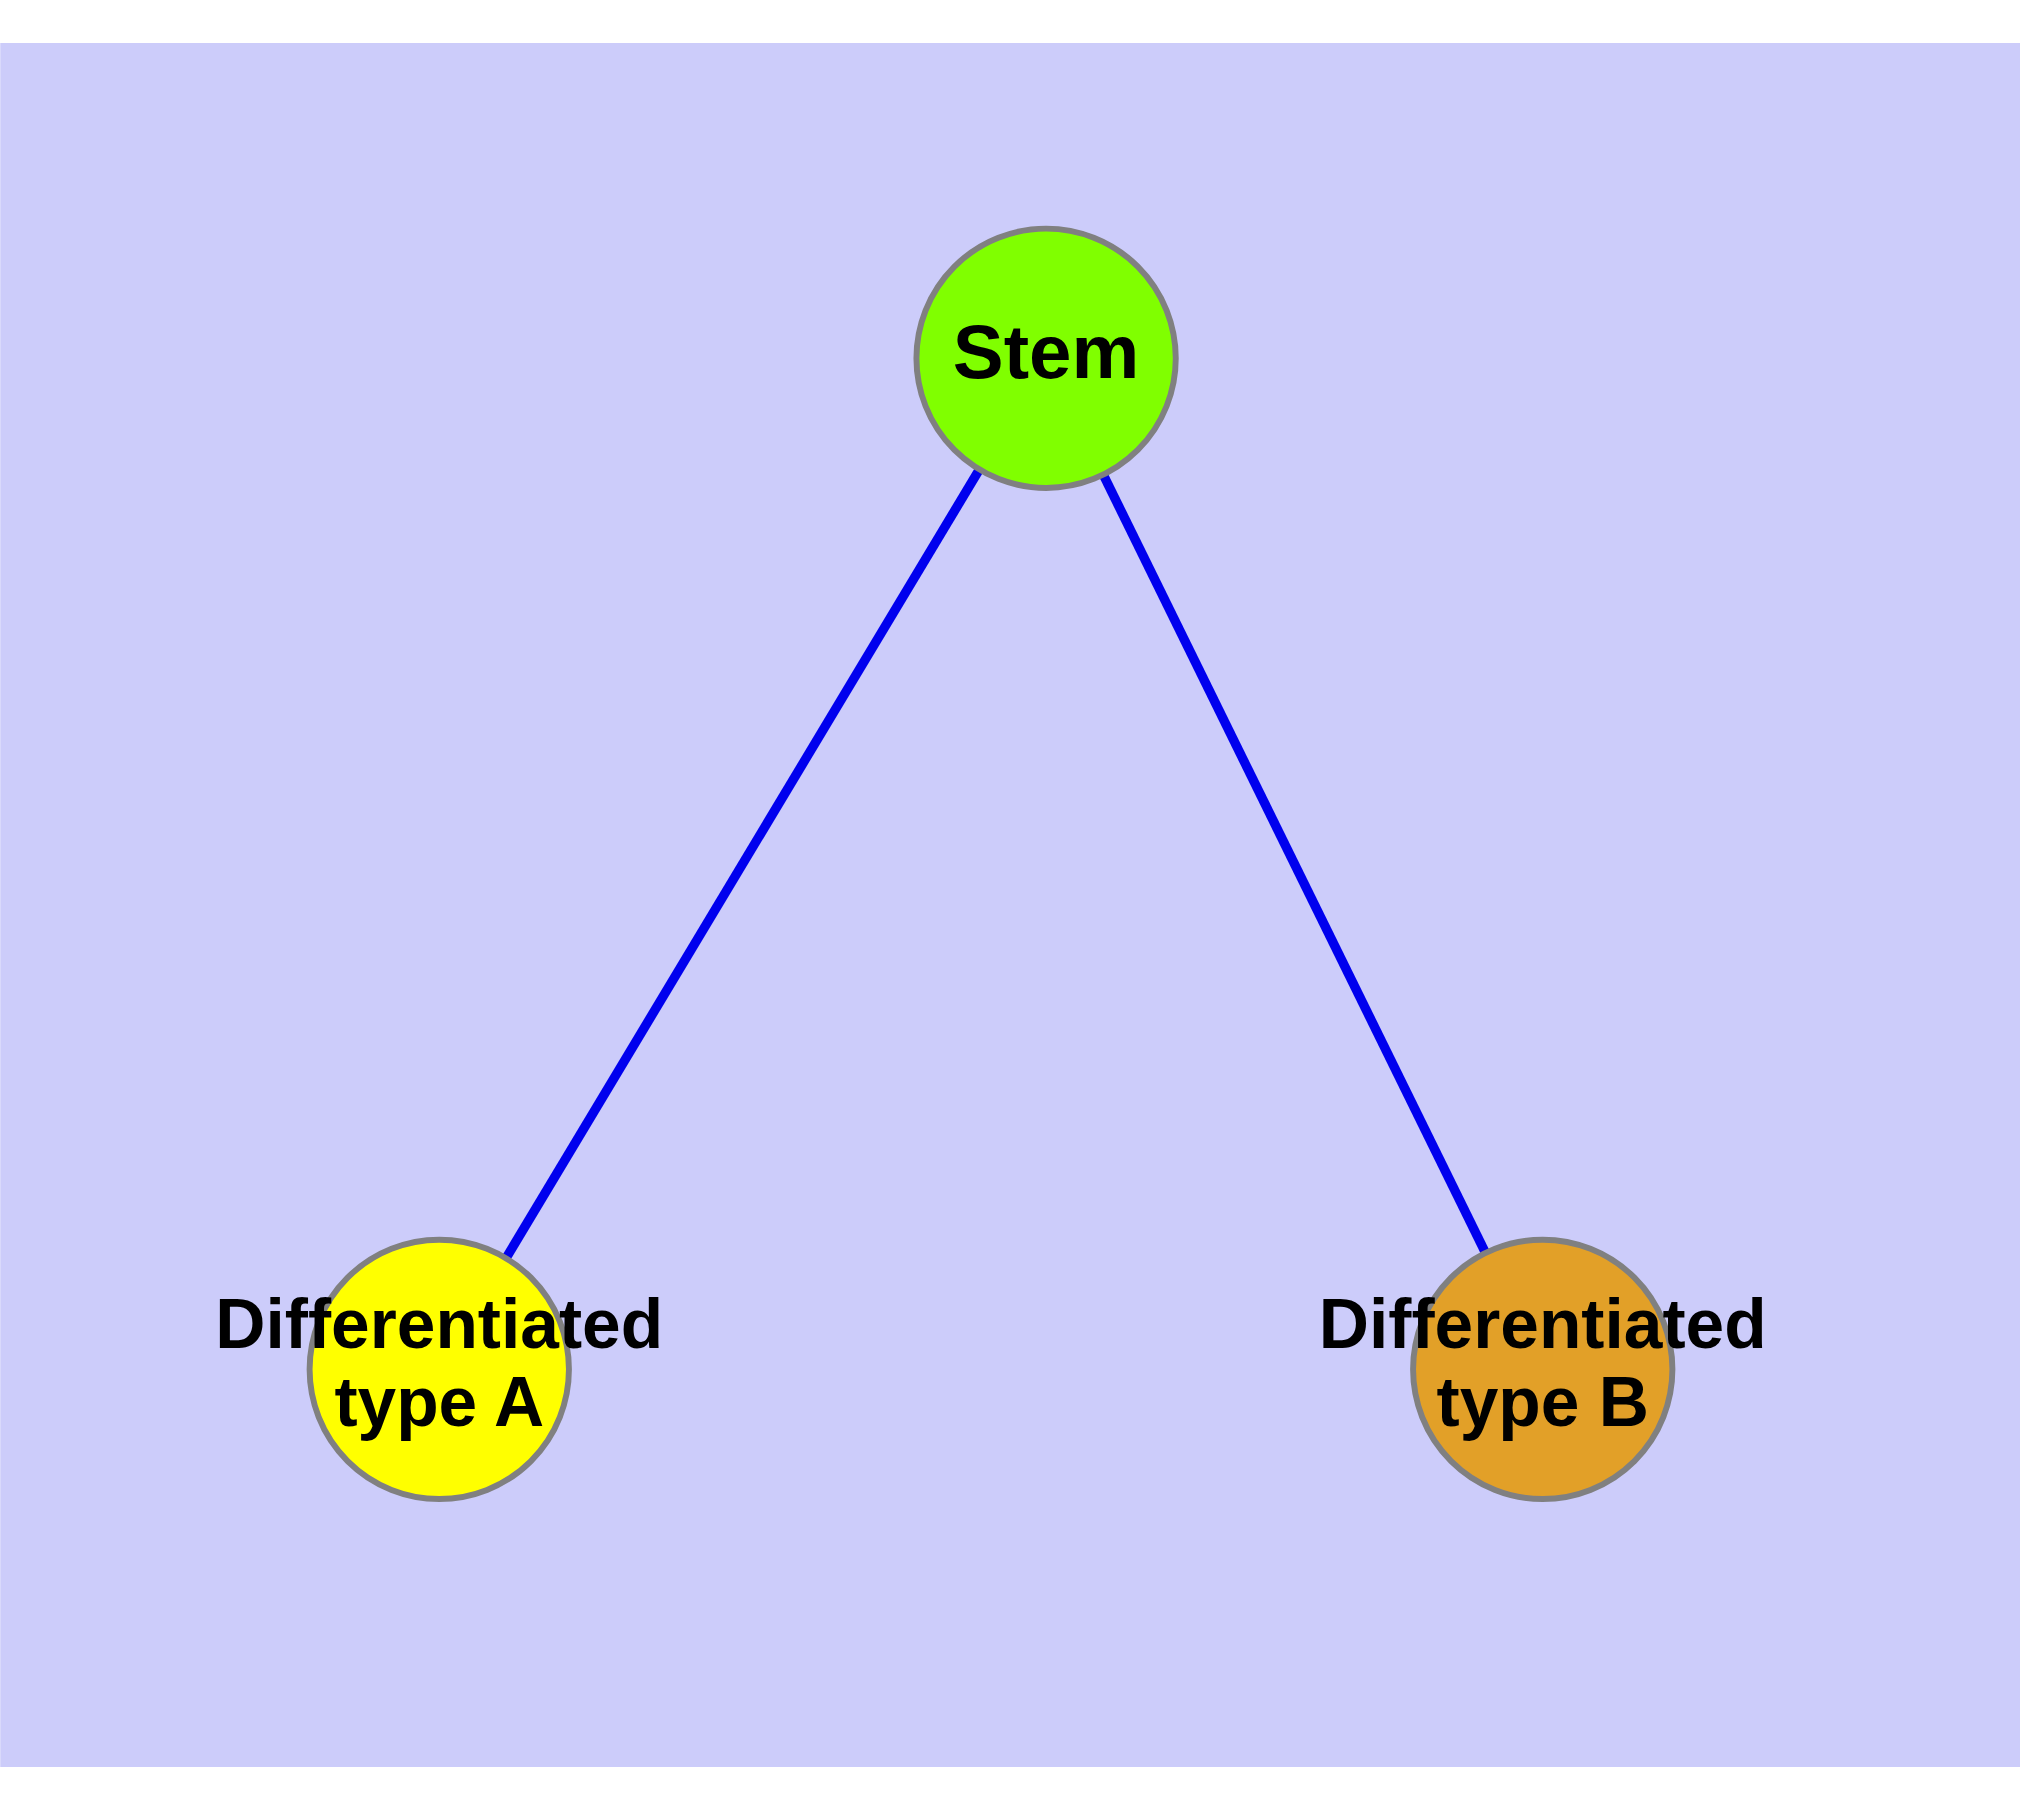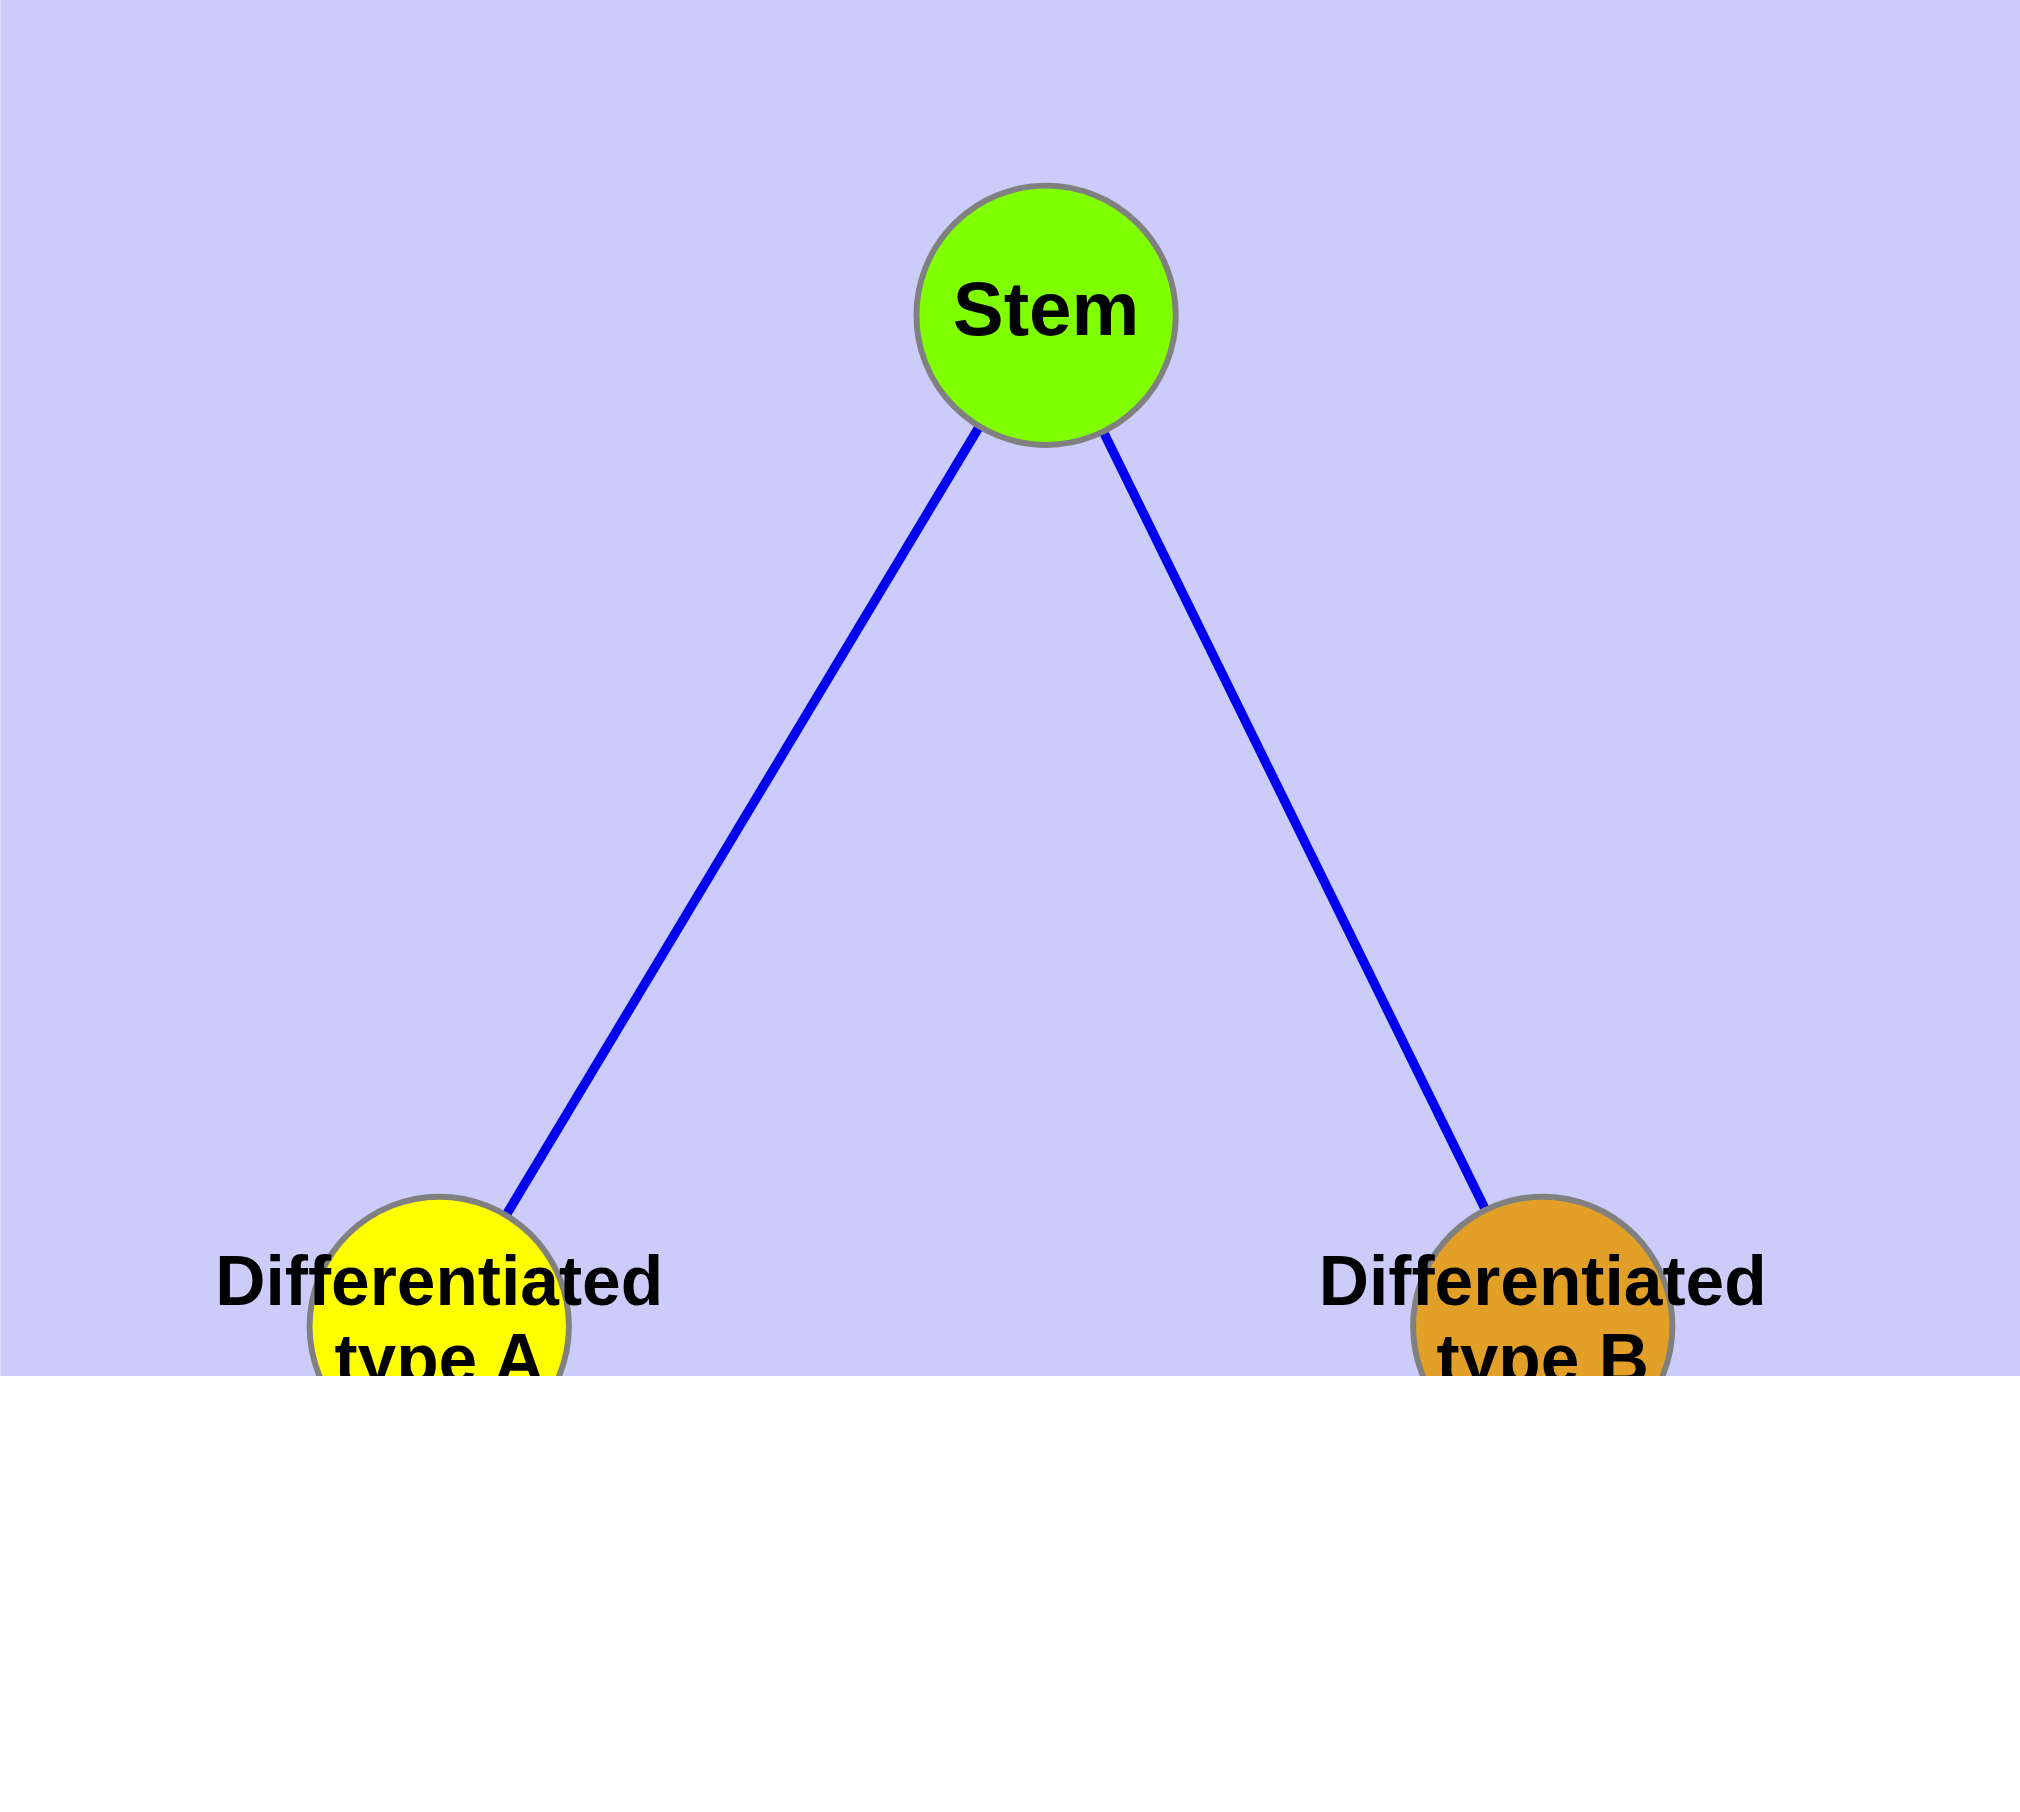--- a/index.html
+++ b/index.html
@@ -40,21 +40,21 @@
   .node-label-stem {
     font-size: 90px;
   }
   .node-label-leaf {
     font-size: 82px;
   }
 </style>
 </head>
 <body>
 
-<div id="canvas-root" style="width: 2021px; height: 1376px;">
+<div id="canvas-root" style="width: 2021px; height: 1724px; margin-top: 43px;">
   <svg id="graph-svg" viewBox="0 0 2384 2138" style="width: 2021px; height: 1812px;">
 
     <rect id="bg-rect" x="0" y="0" width="2384" height="2138" fill="#ccccfa"></rect>
 
     <g id="edges-group">
       <line class="edge-line" id="edge-stem-to-a" x1="1234" y1="372" x2="518" y2="1565" stroke="#0000ee" stroke-width="11"></line>
       <line class="edge-line" id="edge-stem-to-b" x1="1234" y1="372" x2="1820" y2="1565" stroke="#0000ee" stroke-width="11"></line>
     </g>
 
     <g id="nodes-group">

